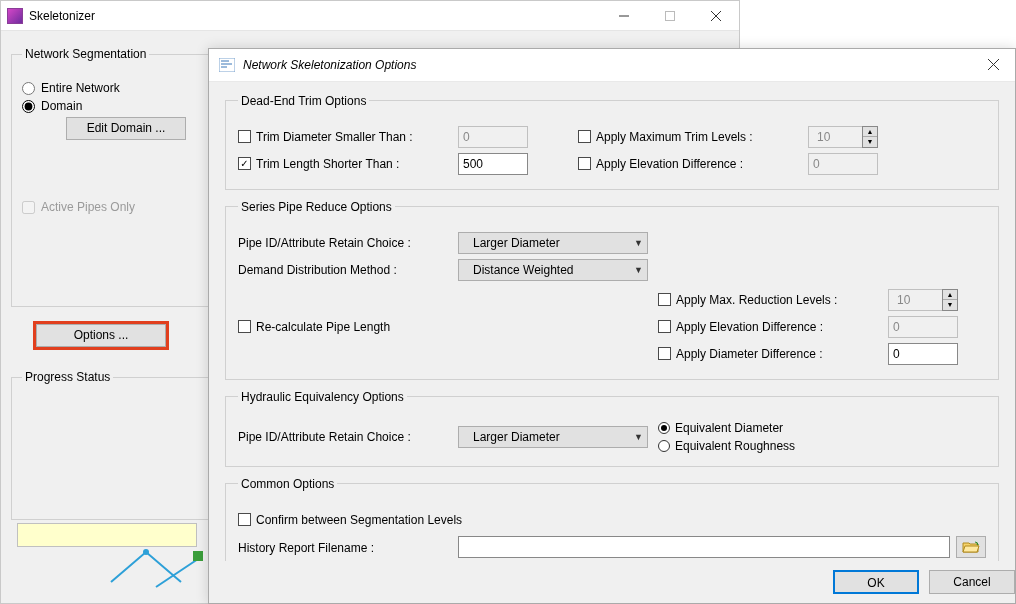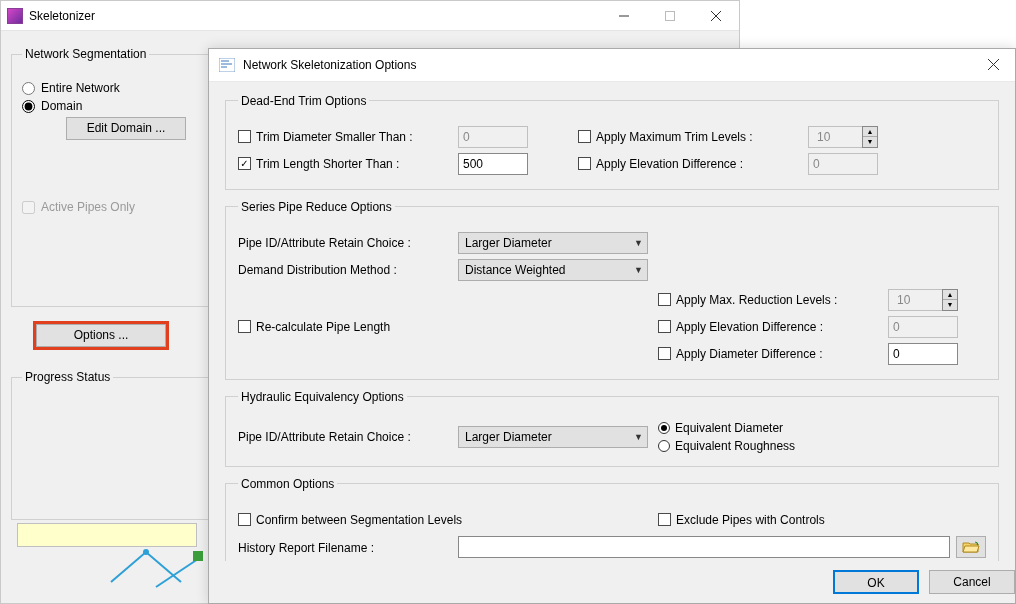--- a/index.html
+++ b/index.html
@@ -129,20 +129,21 @@
     display: flex;
     flex-direction: column;
   }
   .dtitlebar {
     height: 34px;
     background: #fff;
     display: flex;
     align-items: center;
     padding-left: 10px;
     border-bottom: 1px solid #e9e9e9;
+    font-style: italic;
   }
   .dtitlebar .dicon {
     width: 16px; height: 14px;
     margin-right: 8px;
   }
   .dtitlebar .dclose {
     margin-left: auto;
     width: 44px; height: 100%;
     display: flex; align-items: center; justify-content: center;
     font-size: 14px; color: #333;
@@ -210,21 +211,21 @@
     background: #e1e1e1;
     border-bottom: 1px solid #aaa;
   }
   .spin-btns span:last-child { border-bottom: none; }
 
   .combo {
     width: 190px; height: 22px;
     border: 1px solid #adadad;
     background: #e1e1e1;
     display: flex; align-items: center;
-    padding-left: 6px;
+    padding-left: 14px;
     position: relative;
   }
   .combo .caret {
     position: absolute; right: 4px; top: 50%;
     transform: translateY(-50%);
     font-size: 9px; color: #333;
   }
 
   .radio-outer {
     width: 12px; height: 12px;
@@ -499,26 +500,20 @@
       </div>
     </fieldset>
 
     <fieldset class="group">
       <legend>Common Options</legend>
       <div class="row">
         <div class="lbl-col" style="flex-basis:420px;">
           <span class="chkbox"></span>
           <span>Confirm between Segmentation Levels</span>
         </div>
-        <div class="right-col">
-          <div class="chk-lbl">
-            <span class="chkbox"></span>
-            <span>Exclude Pipes with Controls</span>
-          </div>
-        </div>
       </div>
       <div class="row" style="margin-top:4px;">
         <div class="lbl-col">
             <span>History Report Filename :</span>
           </div>
         <input class="filepath" value="" style="">
         <div class="browse-btn">
           <svg width="18" height="14" viewBox="0 0 18 14">
             <path d="M1 3 h6 l1 1 h8 v8 h-15 z" fill="#f6d26b" stroke="#b08a1f"></path>
             <path d="M3 6 h14 l-2 6 h-14 z" fill="#ffe9a0" stroke="#b08a1f"></path>

